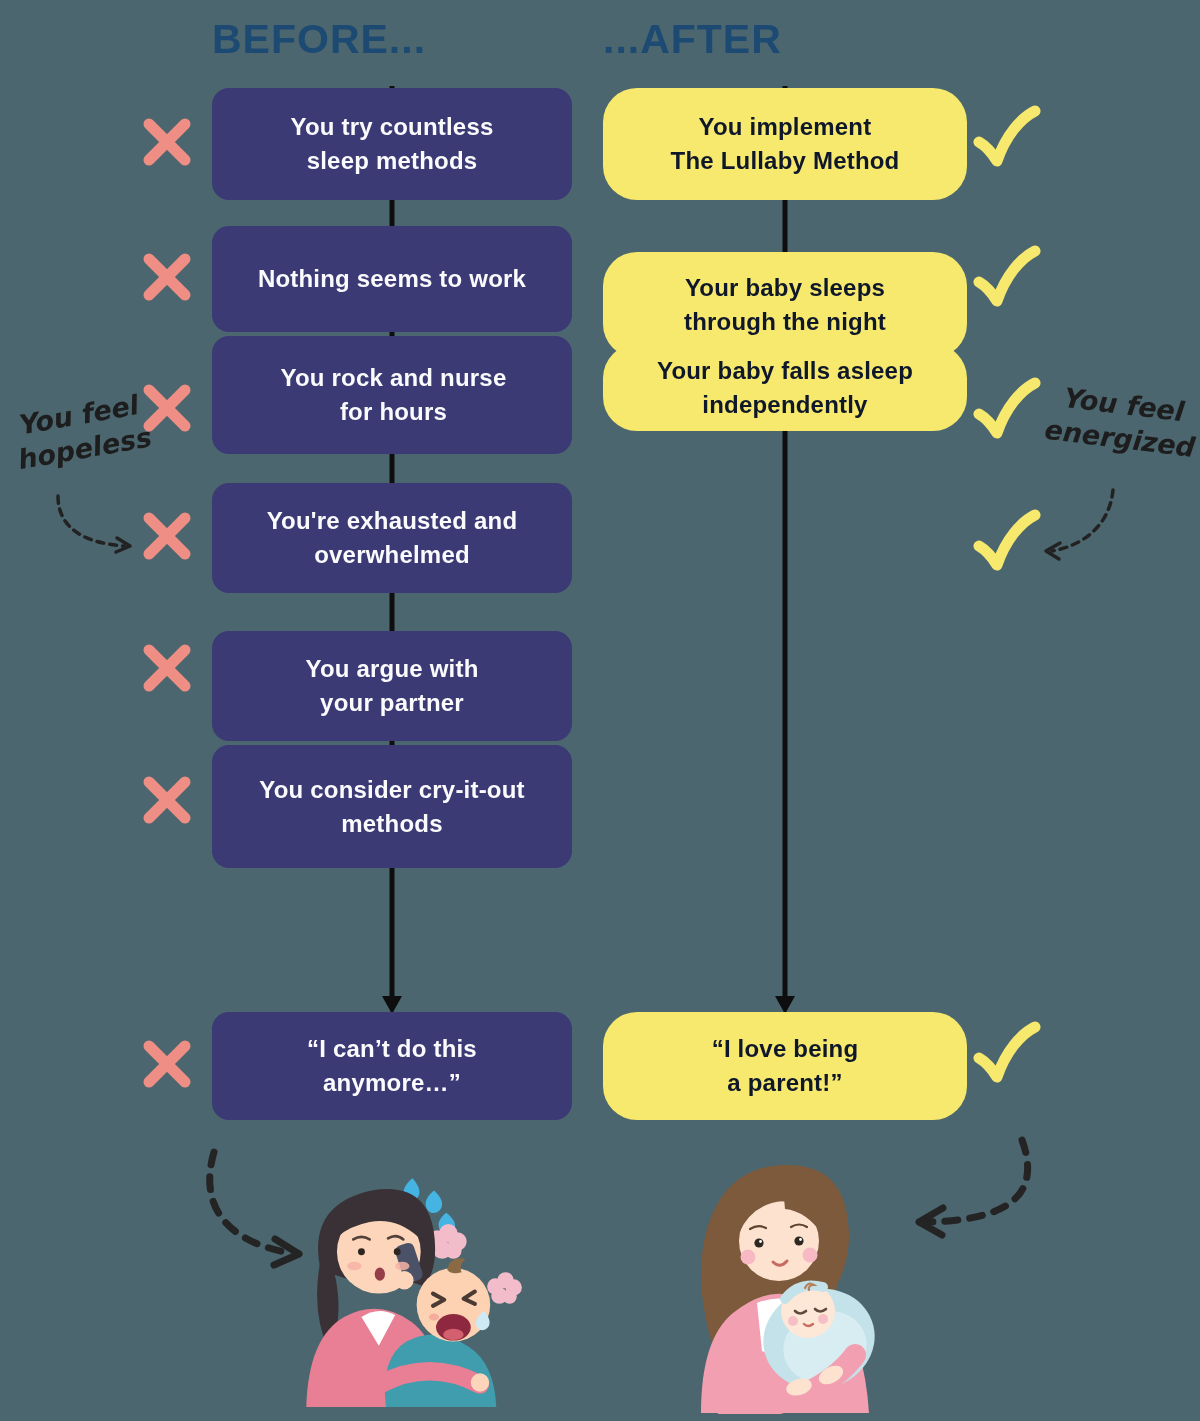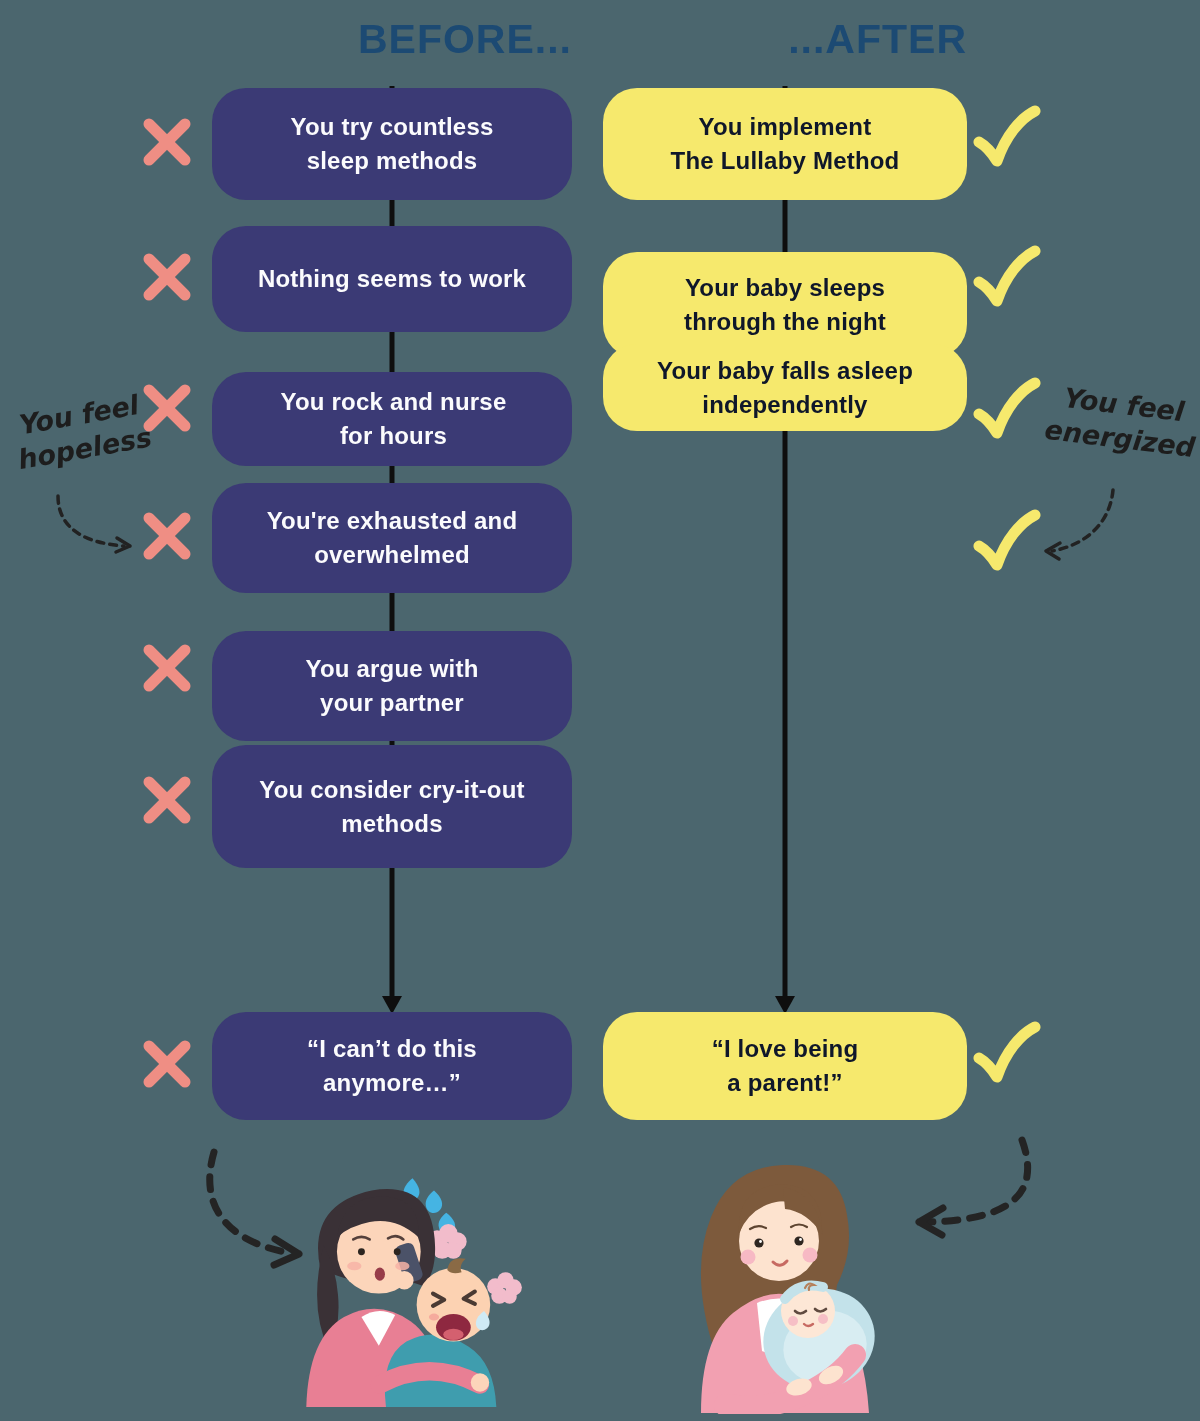--- a/index.html
+++ b/index.html
@@ -1,27 +1,27 @@
 <!DOCTYPE html>
 <html><head>
 <meta charset="utf-8">
 <style>
   html,body{margin:0;padding:0;background:#4b666e;}
   .canvas{position:relative;width:1200px;height:1421px;background:#4b666e;overflow:hidden;
           font-family:"Liberation Sans",sans-serif;}
   svg{display:block;}
   .bglayer{position:absolute;left:0;top:0;z-index:1;}
   .col-title{position:absolute;top:16px;font-size:41px;font-weight:800;color:#1c4a73;
-             letter-spacing:1px;text-align:right;z-index:2;}
+             letter-spacing:1px;text-align:left;z-index:2;}
   .col-title.before{left:212px;width:360px;}
   .col-title.after{left:603px;width:364px;}
   .box{position:absolute;border-radius:34px;display:flex;align-items:center;justify-content:center;
        text-align:center;font-weight:bold;font-size:24px;line-height:1.40;white-space:pre-line;
        letter-spacing:.2px;z-index:2;padding:0 14px;box-sizing:border-box;}
-  .navy{background:#3b3a75;color:#fbfbfd;}
+  .navy{background:#3b3a75;color:#fbfbfd;border-radius:17px;}
   .yellow{background:#f6e96d;color:#0f172a;}
   .bcol{left:212px;width:360px;}
   .acol{left:603px;width:364px;}
   .mark{position:absolute;z-index:2;}
   .annot{position:absolute;z-index:3;color:#1d1d1d;font-size:27px;line-height:1.25;
          font-style:italic;font-weight:bold;text-align:center;white-space:pre-line;
          font-family:"DejaVu Sans",sans-serif;}
   .annot.left{left:2px;top:398px;width:160px;transform:rotate(-10deg);}
   .annot.right{left:1042px;top:388px;width:160px;transform:rotate(7deg);}
   .illu{position:absolute;z-index:2;}
@@ -63,21 +63,21 @@
       <path d="M919,1222 l24,-14 M919,1222 l23,13"></path>
     </g>
   </svg>
 
   <div class="col-title before">BEFORE...</div>
   <div class="col-title after">...AFTER</div>
 
   <div class="box navy bcol" style="top:88px;height:112px;">You try countless
 sleep methods</div>
   <div class="box navy bcol" style="top:226px;height:106px;">Nothing seems to work</div>
-  <div class="box navy bcol" style="top:372px;height:94px;padding-left:17px;">You rock and nurse
+  <div class="box navy bcol" style="top:336px;height:118px;padding-left:17px;">You rock and nurse
 for hours</div>
   <div class="box navy bcol" style="top:483px;height:110px;">You're exhausted and
 overwhelmed</div>
   <div class="box navy bcol" style="top:631px;height:110px;">You argue with
 your partner</div>
   <div class="box navy bcol" style="top:745px;height:123px;">You consider cry-it-out
 methods</div>
   <div class="box navy bcol" style="top:1012px;height:108px;">“I can’t do this
 anymore…”</div>
 

